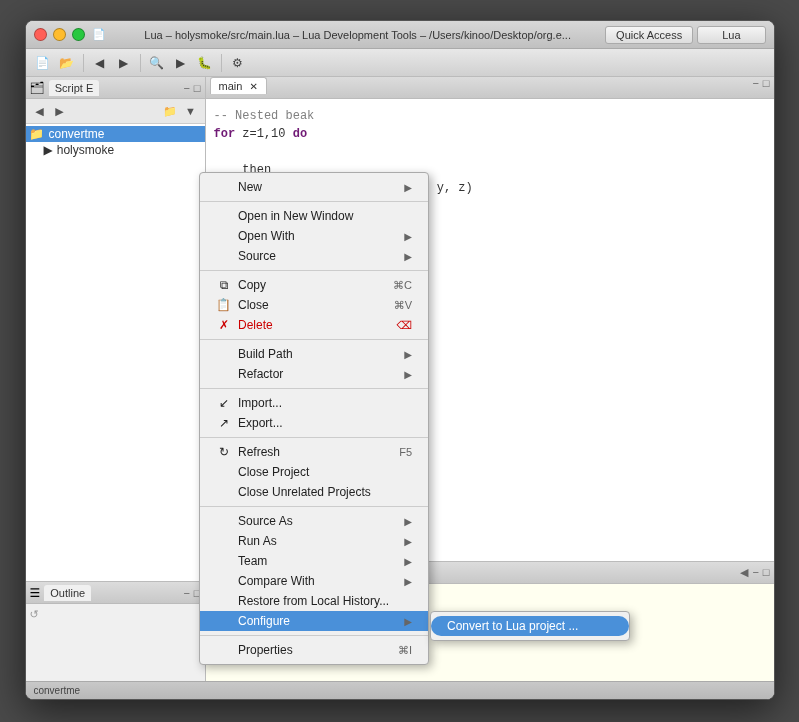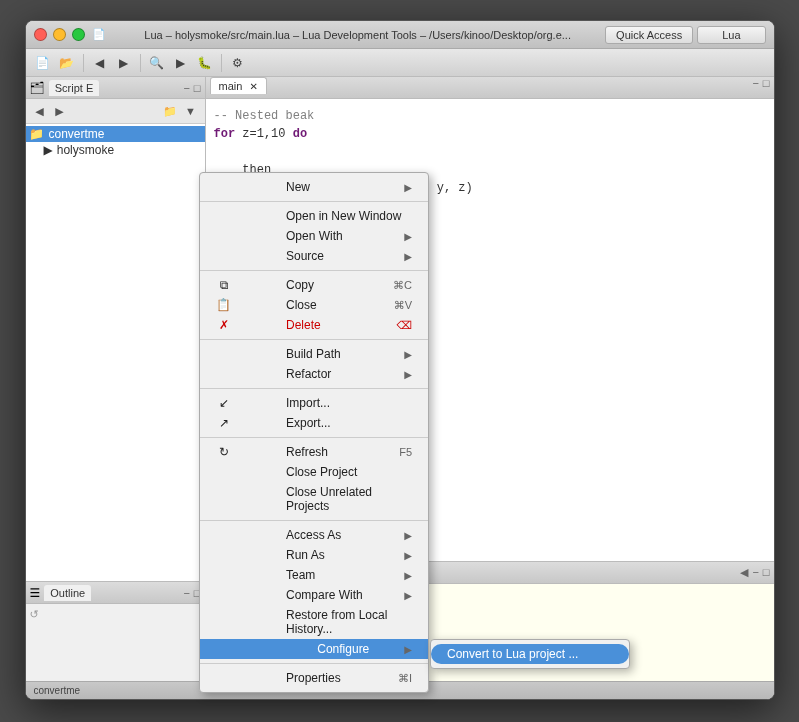--- a/index.html
+++ b/index.html
@@ -308,28 +308,28 @@
     }
     .menu-item {
       display: flex;
       align-items: center;
       padding: 3px 16px;
       cursor: pointer;
       color: #222;
       position: relative;
       user-select: none;
     }
-    .menu-item.active { background: #4a90d9; color: white; gap: 35px; }
+    .menu-item.active { background: #4a90d9; color: white; }
     .menu-item-icon {
       width: 16px;
       margin-right: 6px;
       text-align: center;
       font-size: 12px;
     }
-    .menu-item-label { flex: 1; margin-left: 48px; }
+    .menu-item-label { flex: 1; }
     .menu-item-shortcut {
       margin-left: 20px;
       color: #666;
       font-size: 11px;
     }
     .menu-item-arrow {
       margin-left: auto;
       font-size: 10px;
       color: #666;
     }
@@ -559,21 +559,21 @@
     </div>
     <div class="menu-item">
       <span class="menu-item-icon"></span>
       <span class="menu-item-label">Close Unrelated Projects</span>
     </div>
 
     <div class="menu-separator"></div>
 
     <div class="menu-item">
       <span class="menu-item-icon"></span>
-      <span class="menu-item-label">Access As</span>
+      <span class="menu-item-label">Source As</span>
       <span class="menu-item-arrow">▶</span>
     </div>
     <div class="menu-item">
       <span class="menu-item-icon"></span>
       <span class="menu-item-label">Run As</span>
       <span class="menu-item-arrow">▶</span>
     </div>
     <div class="menu-item">
       <span class="menu-item-icon"></span>
       <span class="menu-item-label">Team</span>

